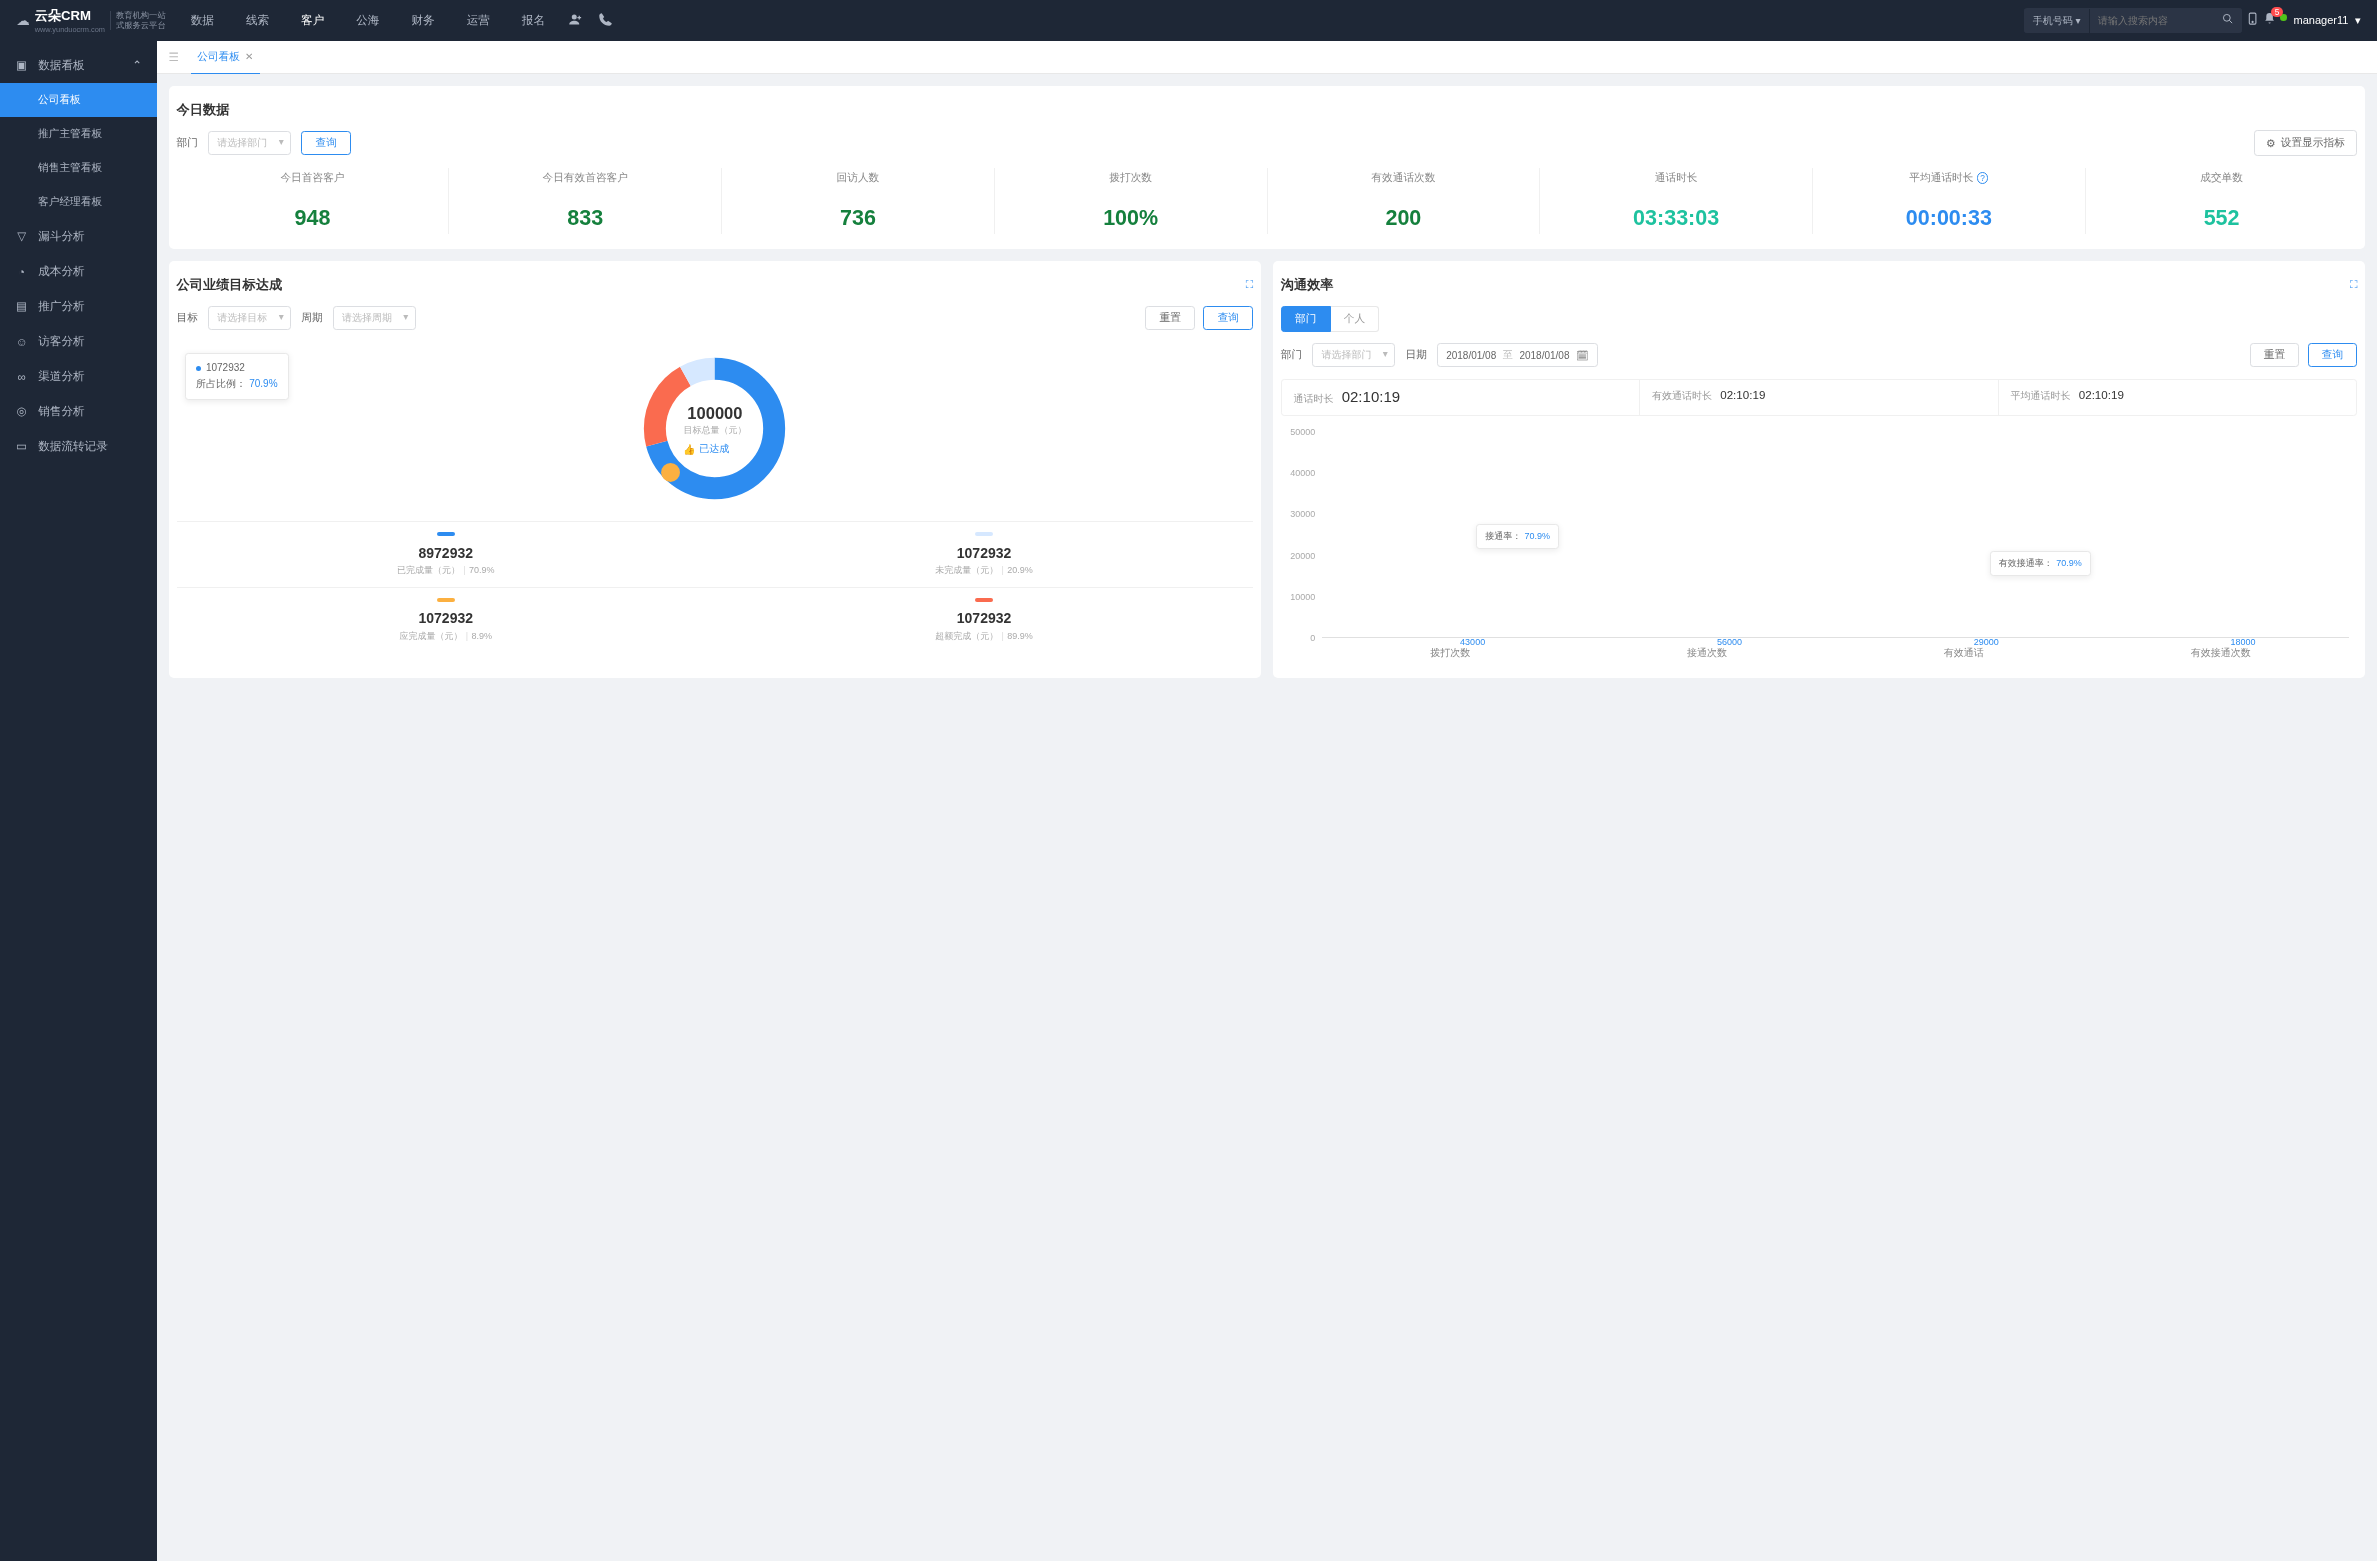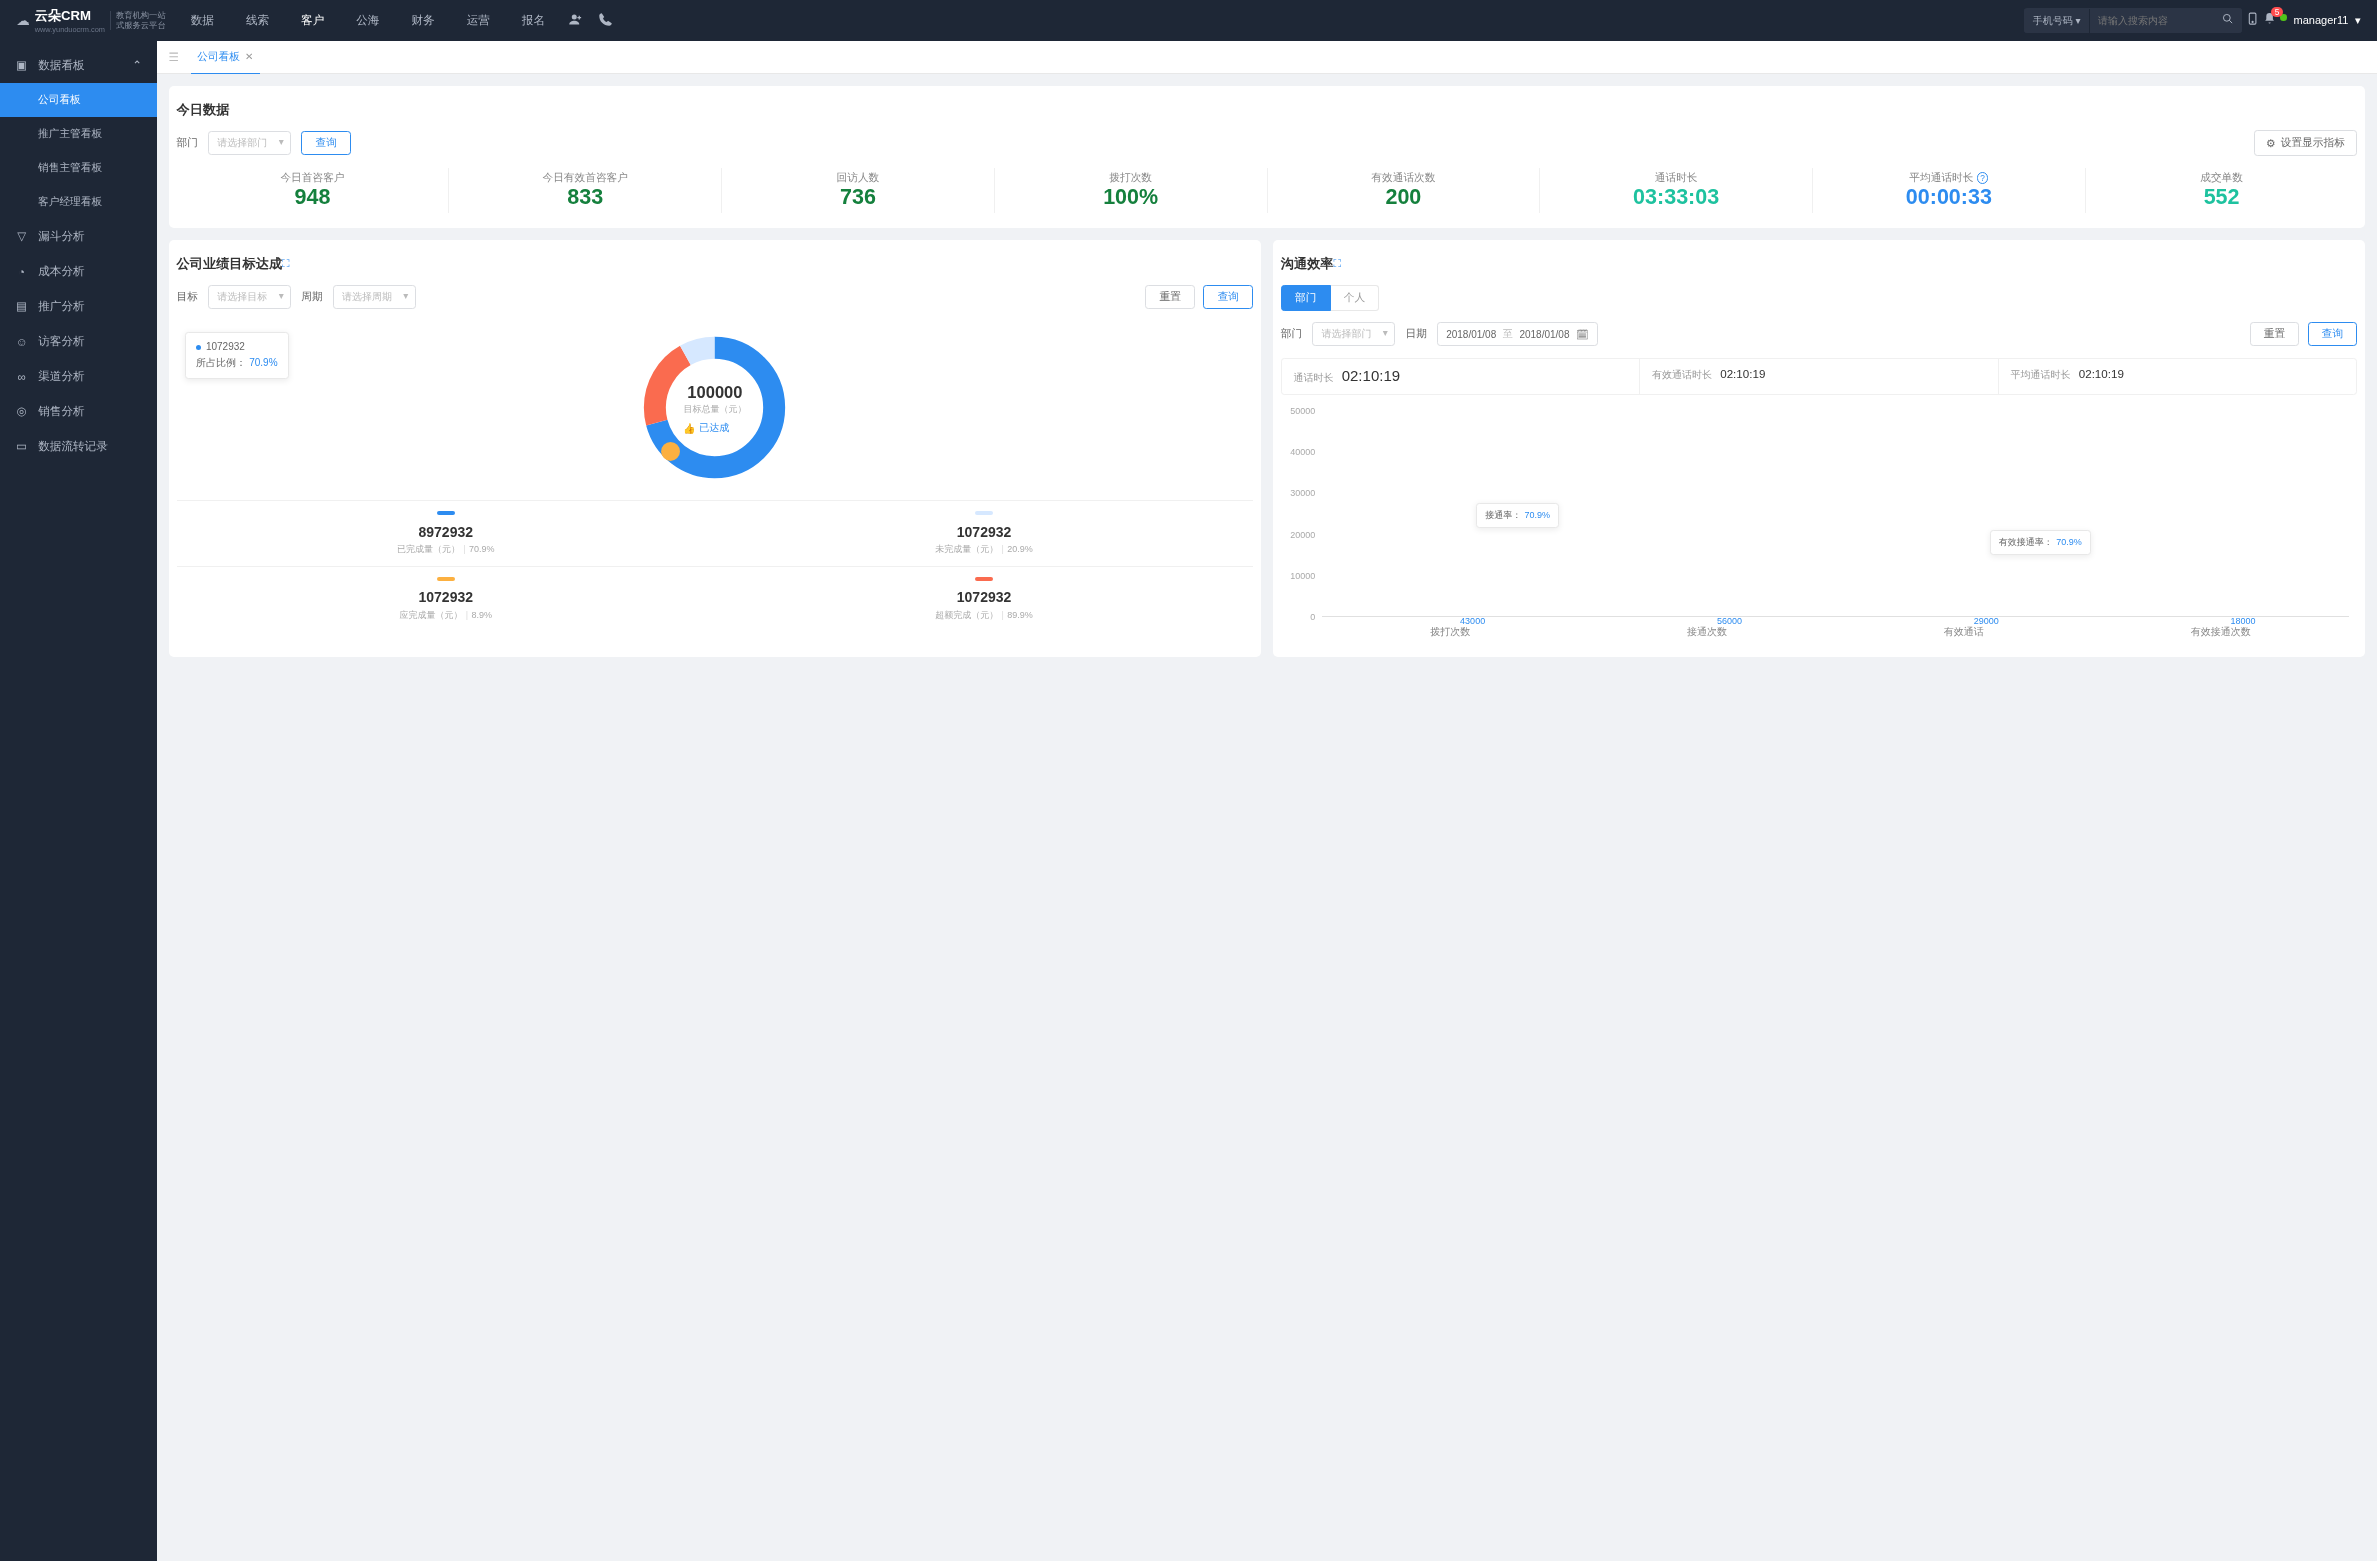--- a/index.html
+++ b/index.html
@@ -37,28 +37,28 @@
 .filter-row{display:flex;align-items:center;gap:10px;margin-bottom:11.6px}
 .filter-label{font-size:10.7px;color:#666}
 .select{border:0.8px solid #dcdee2;border-radius:3.3px;padding:4.1px 23px 4.1px 8.3px;font-size:10px;color:#bbb;position:relative;cursor:pointer;background:#fff}
 .select:after{content:"▾";position:absolute;right:6.6px;color:#bbb}
 .btn{border:0.8px solid #dcdee2;border-radius:3.3px;padding:4.1px 13.2px;font-size:10.7px;background:#fff;color:#666;cursor:pointer}
 .btn-primary{border-color:#2d8cf0;color:#2d8cf0}
 .settings-btn{margin-left:auto;border:0.8px solid #dcdee2;border-radius:3.3px;padding:5px 11.6px;font-size:10.7px;color:#666;display:flex;align-items:center;gap:5px;cursor:pointer}
 .metrics{display:flex;margin-top:5px}
 .metric{flex:1;text-align:center;border-right:0.8px solid #f0f0f0;padding:3.3px 0}
 .metric:last-child{border-right:none}
-.metric-label{font-size:10.7px;color:#888;margin-bottom:0;display:flex;justify-content:center;align-items:center;gap:3.3px}
+.metric-label{font-size:10.7px;color:#888;margin-bottom:21px;display:flex;justify-content:center;align-items:center;gap:3.3px}
 .metric-value{font-size:21.5px;font-weight:700;color:#15803d}
 .metric-value.green{color:#1ec29f}
 .metric-value.blue{color:#2d8cf0}
 .info-icon{width:11.6px;height:11.6px;border:0.8px solid #2d8cf0;border-radius:50%;display:inline-flex;align-items:center;justify-content:center;font-size:8.3px;color:#2d8cf0}
 .row{display:flex;gap:11.6px}
 .col{flex:1}
-.card-header{display:flex;align-items:center;justify-content:flex-start;margin-bottom:11.6px}
+.card-header{display:flex;align-items:center;justify-content:space-between;margin-bottom:11.6px}
 .expand-icon{color:#2d8cf0;cursor:pointer;font-size:10.7px}
 .donut-wrap{position:relative;display:flex;flex-direction:column;align-items:center;padding:8.3px 0}
 .donut{position:relative}
 .donut-center{position:absolute;top:50%;left:50%;transform:translate(-50%,-50%);text-align:center}
 .donut-center-val{font-size:16.5px;font-weight:700;color:#333}
 .donut-center-label{font-size:9px;color:#aaa;margin-top:1.7px}
 .donut-status{margin-top:5px;display:flex;align-items:center;gap:3.3px;font-size:10px;color:#2d8cf0}
 .tooltip{position:absolute;left:8.3px;top:11.6px;background:#fff;border:0.8px solid #e8e8e8;box-shadow:0 1.7px 6.6px rgba(0,0,0,.08);padding:8.3px 10px;border-radius:3.3px;font-size:10px;color:#666}
 .tt-dot{display:inline-block;width:5px;height:5px;border-radius:50%;background:#2d8cf0;margin-right:5px}
 .tt-pct{color:#2d8cf0;margin-left:3.3px}

